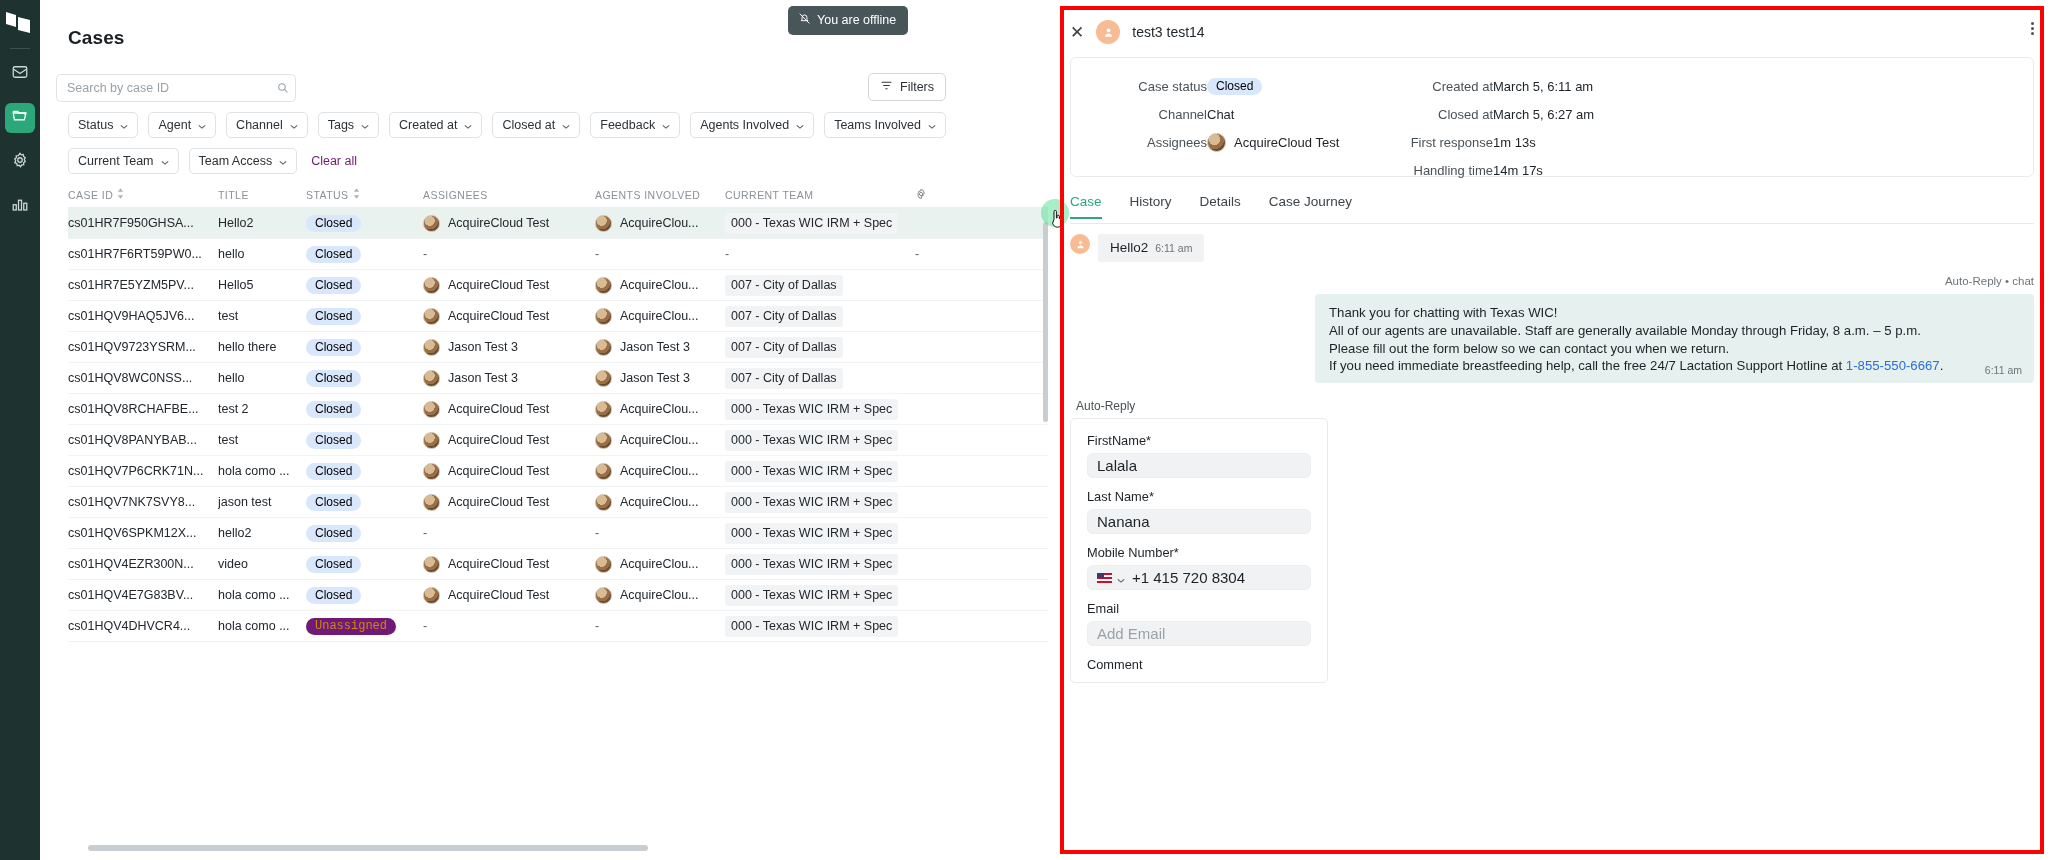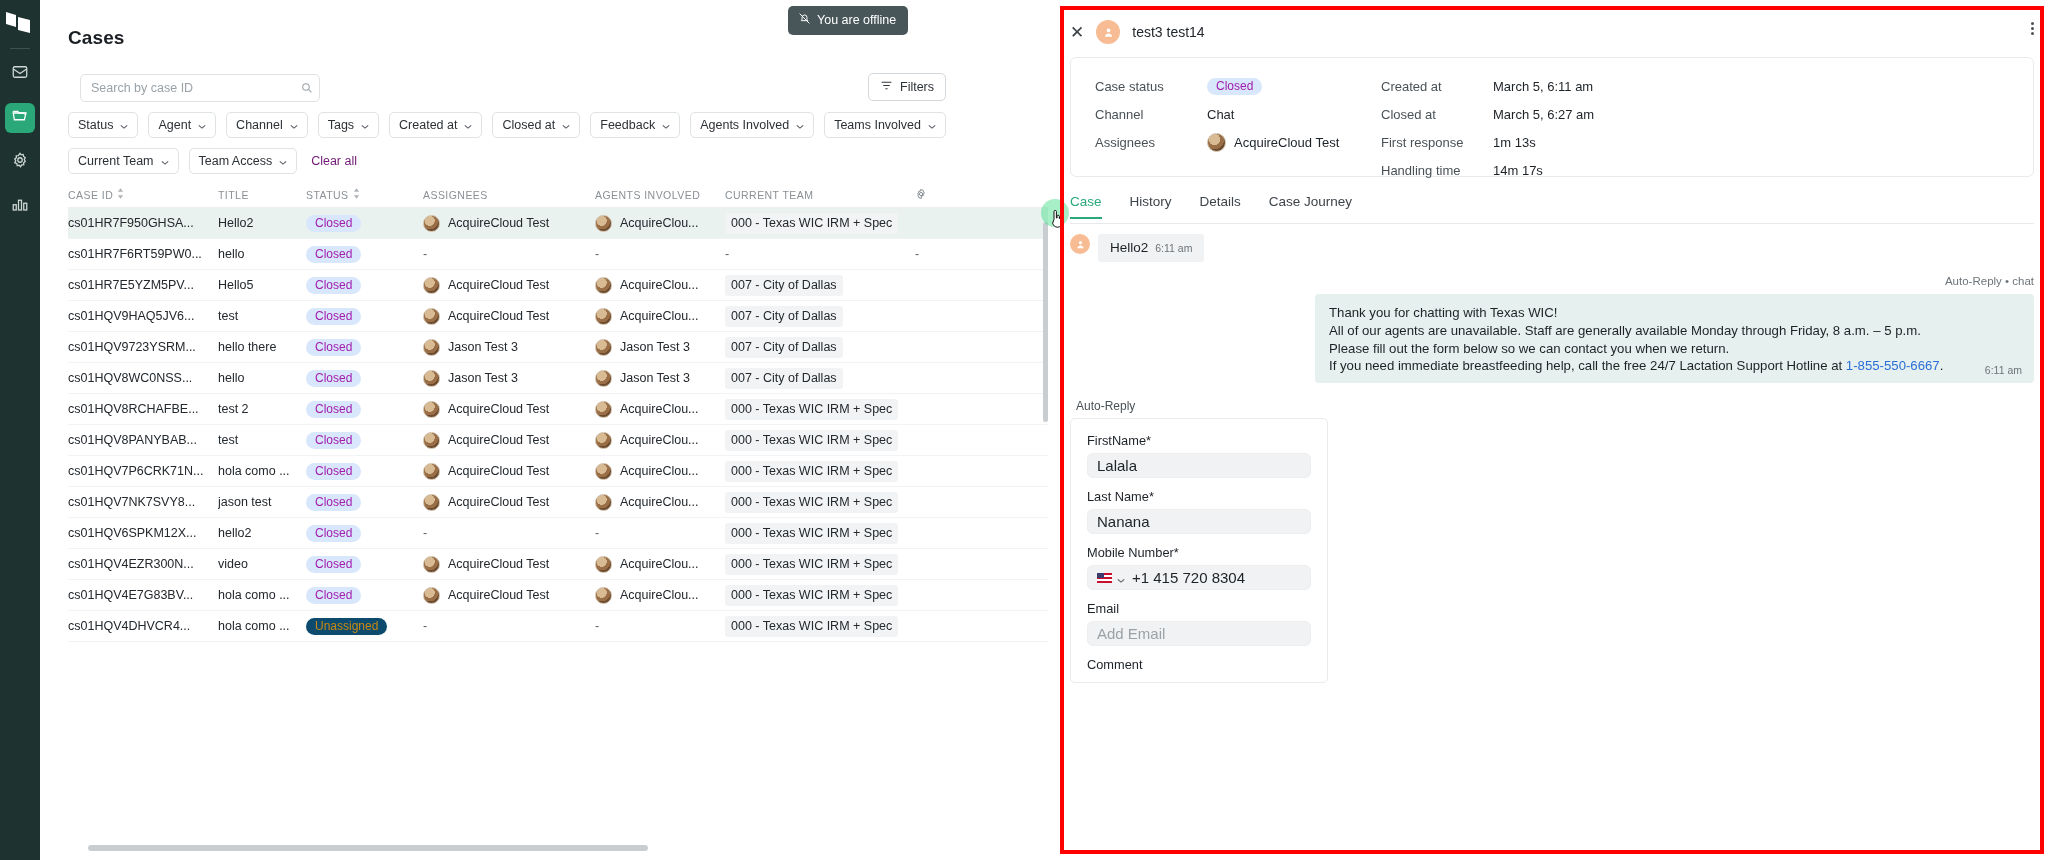--- a/index.html
+++ b/index.html
@@ -38,21 +38,21 @@
   }
   .offline-pill {
     position: absolute; left: 748px; top: 6px;
     background: #48565a; color: #fff; border-radius: 5px;
     padding: 6px 12px 7px 10px; font-size: 12.5px;
     display: flex; align-items: center; gap: 6px; cursor: pointer;
   }
   .offline-pill svg { width: 13px; height: 13px; }
 
   .search-wrap {
-    position: absolute; left: 40px; top: 74px; width: 240px; height: 28px;
+    position: absolute; left: 16px; top: 74px; width: 240px; height: 28px;
   }
   .search-input {
     width: 100%; height: 100%; border: 1px solid #dfe3e6; border-radius: 5px;
     background: #fff; padding: 0 26px 0 10px; font-size: 12.5px; color: #32383d;
     font-family: "Liberation Sans", sans-serif; outline: none;
   }
   .search-input::placeholder { color: #9aa2a8; }
   .search-ico {
     position: absolute; right: 7px; top: 6px; width: 13px; height: 13px; color: #9aa2a8;
   }
@@ -94,22 +94,22 @@
   .td { display: flex; align-items: center; gap: 8px; white-space: nowrap; overflow: hidden; }
   .avatar-sm {
     width: 17px; height: 17px; border-radius: 50%; flex: 0 0 17px;
     background: radial-gradient(circle at 38% 32%, #d9bb93 0 36%, #9a6f47 37% 62%, #6b4a2e 63% 100%);
     border: 1px solid #cdbba5;
   }
   .badge {
     display: inline-block; border-radius: 11px; padding: 2px 9px 3px;
     font-size: 12px; line-height: 1;
   }
-  .badge.closed { background: #d8e7fb; color: #a21caf; }
-  .badge.unassigned { background: #0c4a6e; color: #c98a12; }
+  .badge.closed { background: #d8e7fb; color: #000000; }
+  .badge.unassigned { background: #701a75; color: #c98a12; font-family: Liberation Mono, monospace; }
   .team-tag {
     background: #f2f3f4; border-radius: 3px; padding: 3px 6px 4px;
     font-size: 12.5px; color: #23282d; display: inline-block;
     max-width: 178px; overflow: hidden; text-overflow: ellipsis; white-space: nowrap;
   }
   .dash { color: #5c6166; }
 
   
   .c-id    { width: 150px; }
   .c-title { width: 88px; }
@@ -149,21 +149,21 @@
   .avatar-orange svg { width: 13px; height: 13px; color: #fff; }
   .rp-name { font-size: 14px; color: #23282d; }
   .kebab {
     position: absolute; right: 0; top: 10px; cursor: pointer;
     display: flex; flex-direction: column; gap: 2px; align-items: center;
   }
   .kebab i { width: 3px; height: 3px; border-radius: 50%; background: #4a5156; display: block; }
 
   .meta-card {
     position: absolute; left: 16px; top: 57px; right: 16px; height: 120px;
-    border: 1px solid #e8eaec; border-radius: 6px; background: #fff;
+    border: 1px solid #e8eaec; border-radius: 6px; background: #fff; text-align: right;
   }
   .meta-col-l { position: absolute; left: 24px; top: 14px; }
   .meta-col-r { position: absolute; left: 310px; top: 14px; }
   .meta-row { display: flex; align-items: center; height: 28px; font-size: 13px; }
   .meta-key { width: 112px; color: #4a5156; }
   .meta-val { color: #1d2227; display: flex; align-items: center; gap: 8px; }
 
   .tabs {
     position: absolute; left: 16px; top: 194px; right: 16px; height: 30px;
     display: flex; align-items: flex-start; gap: 28px;

